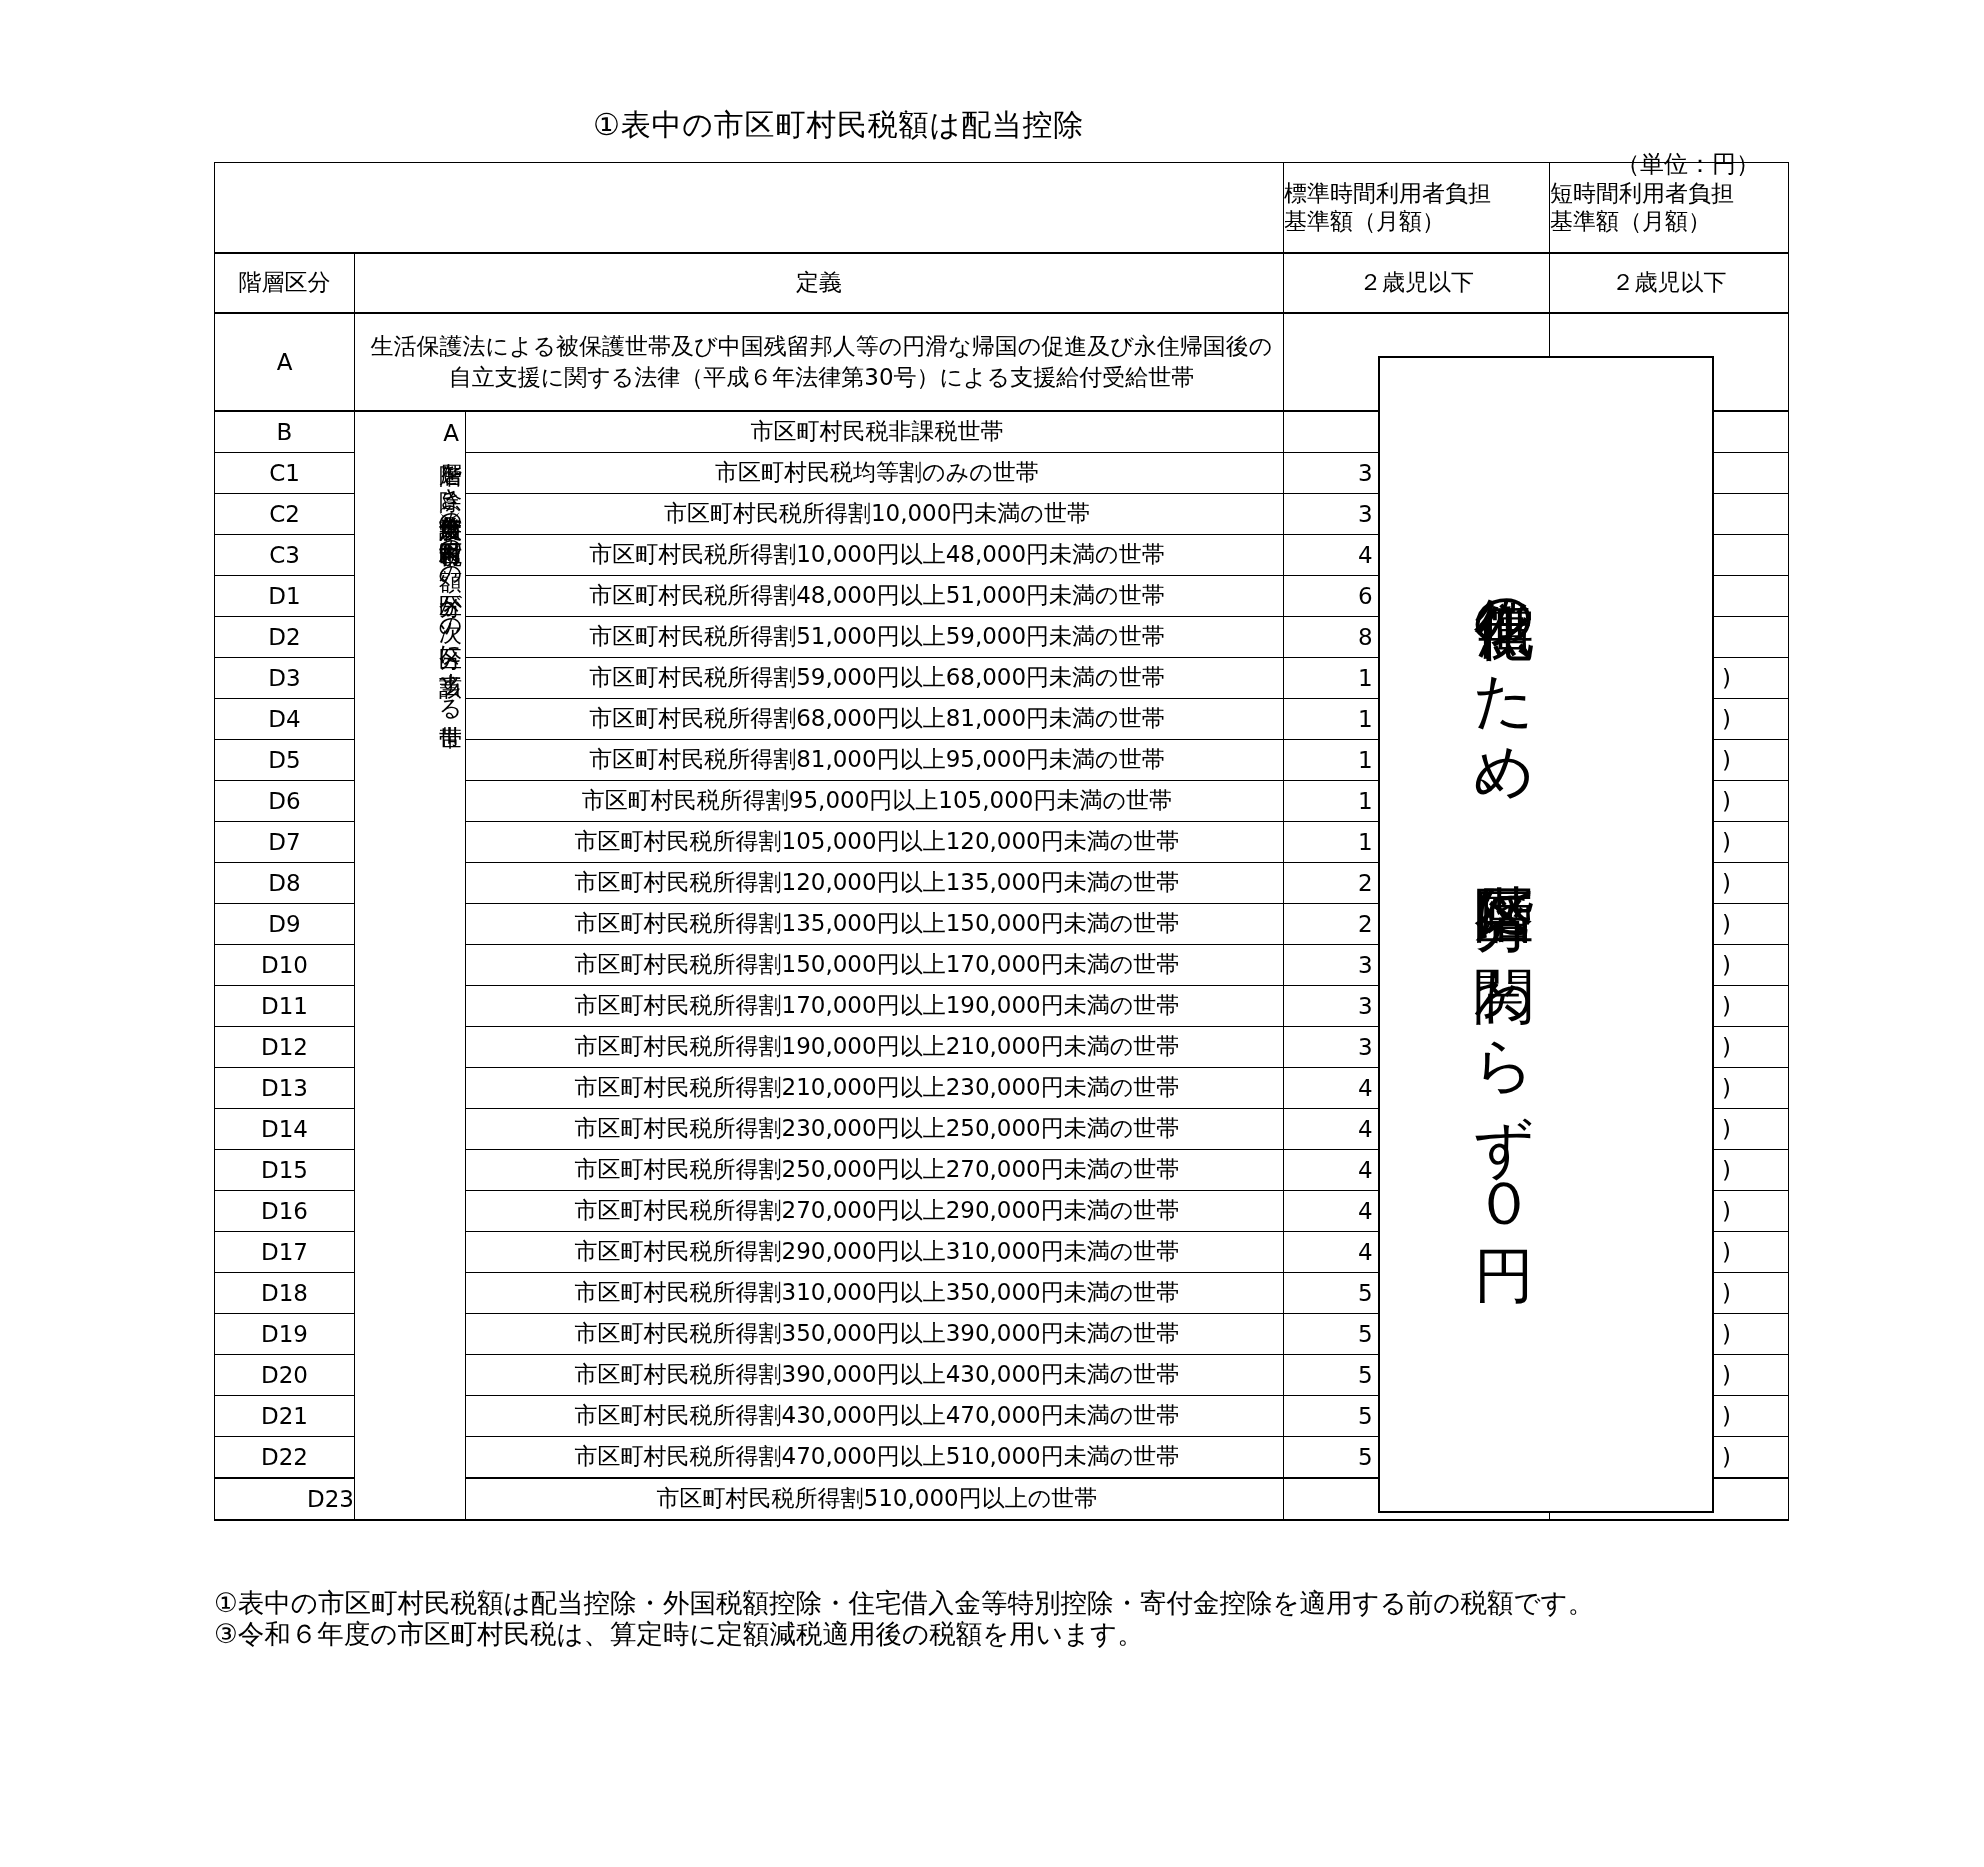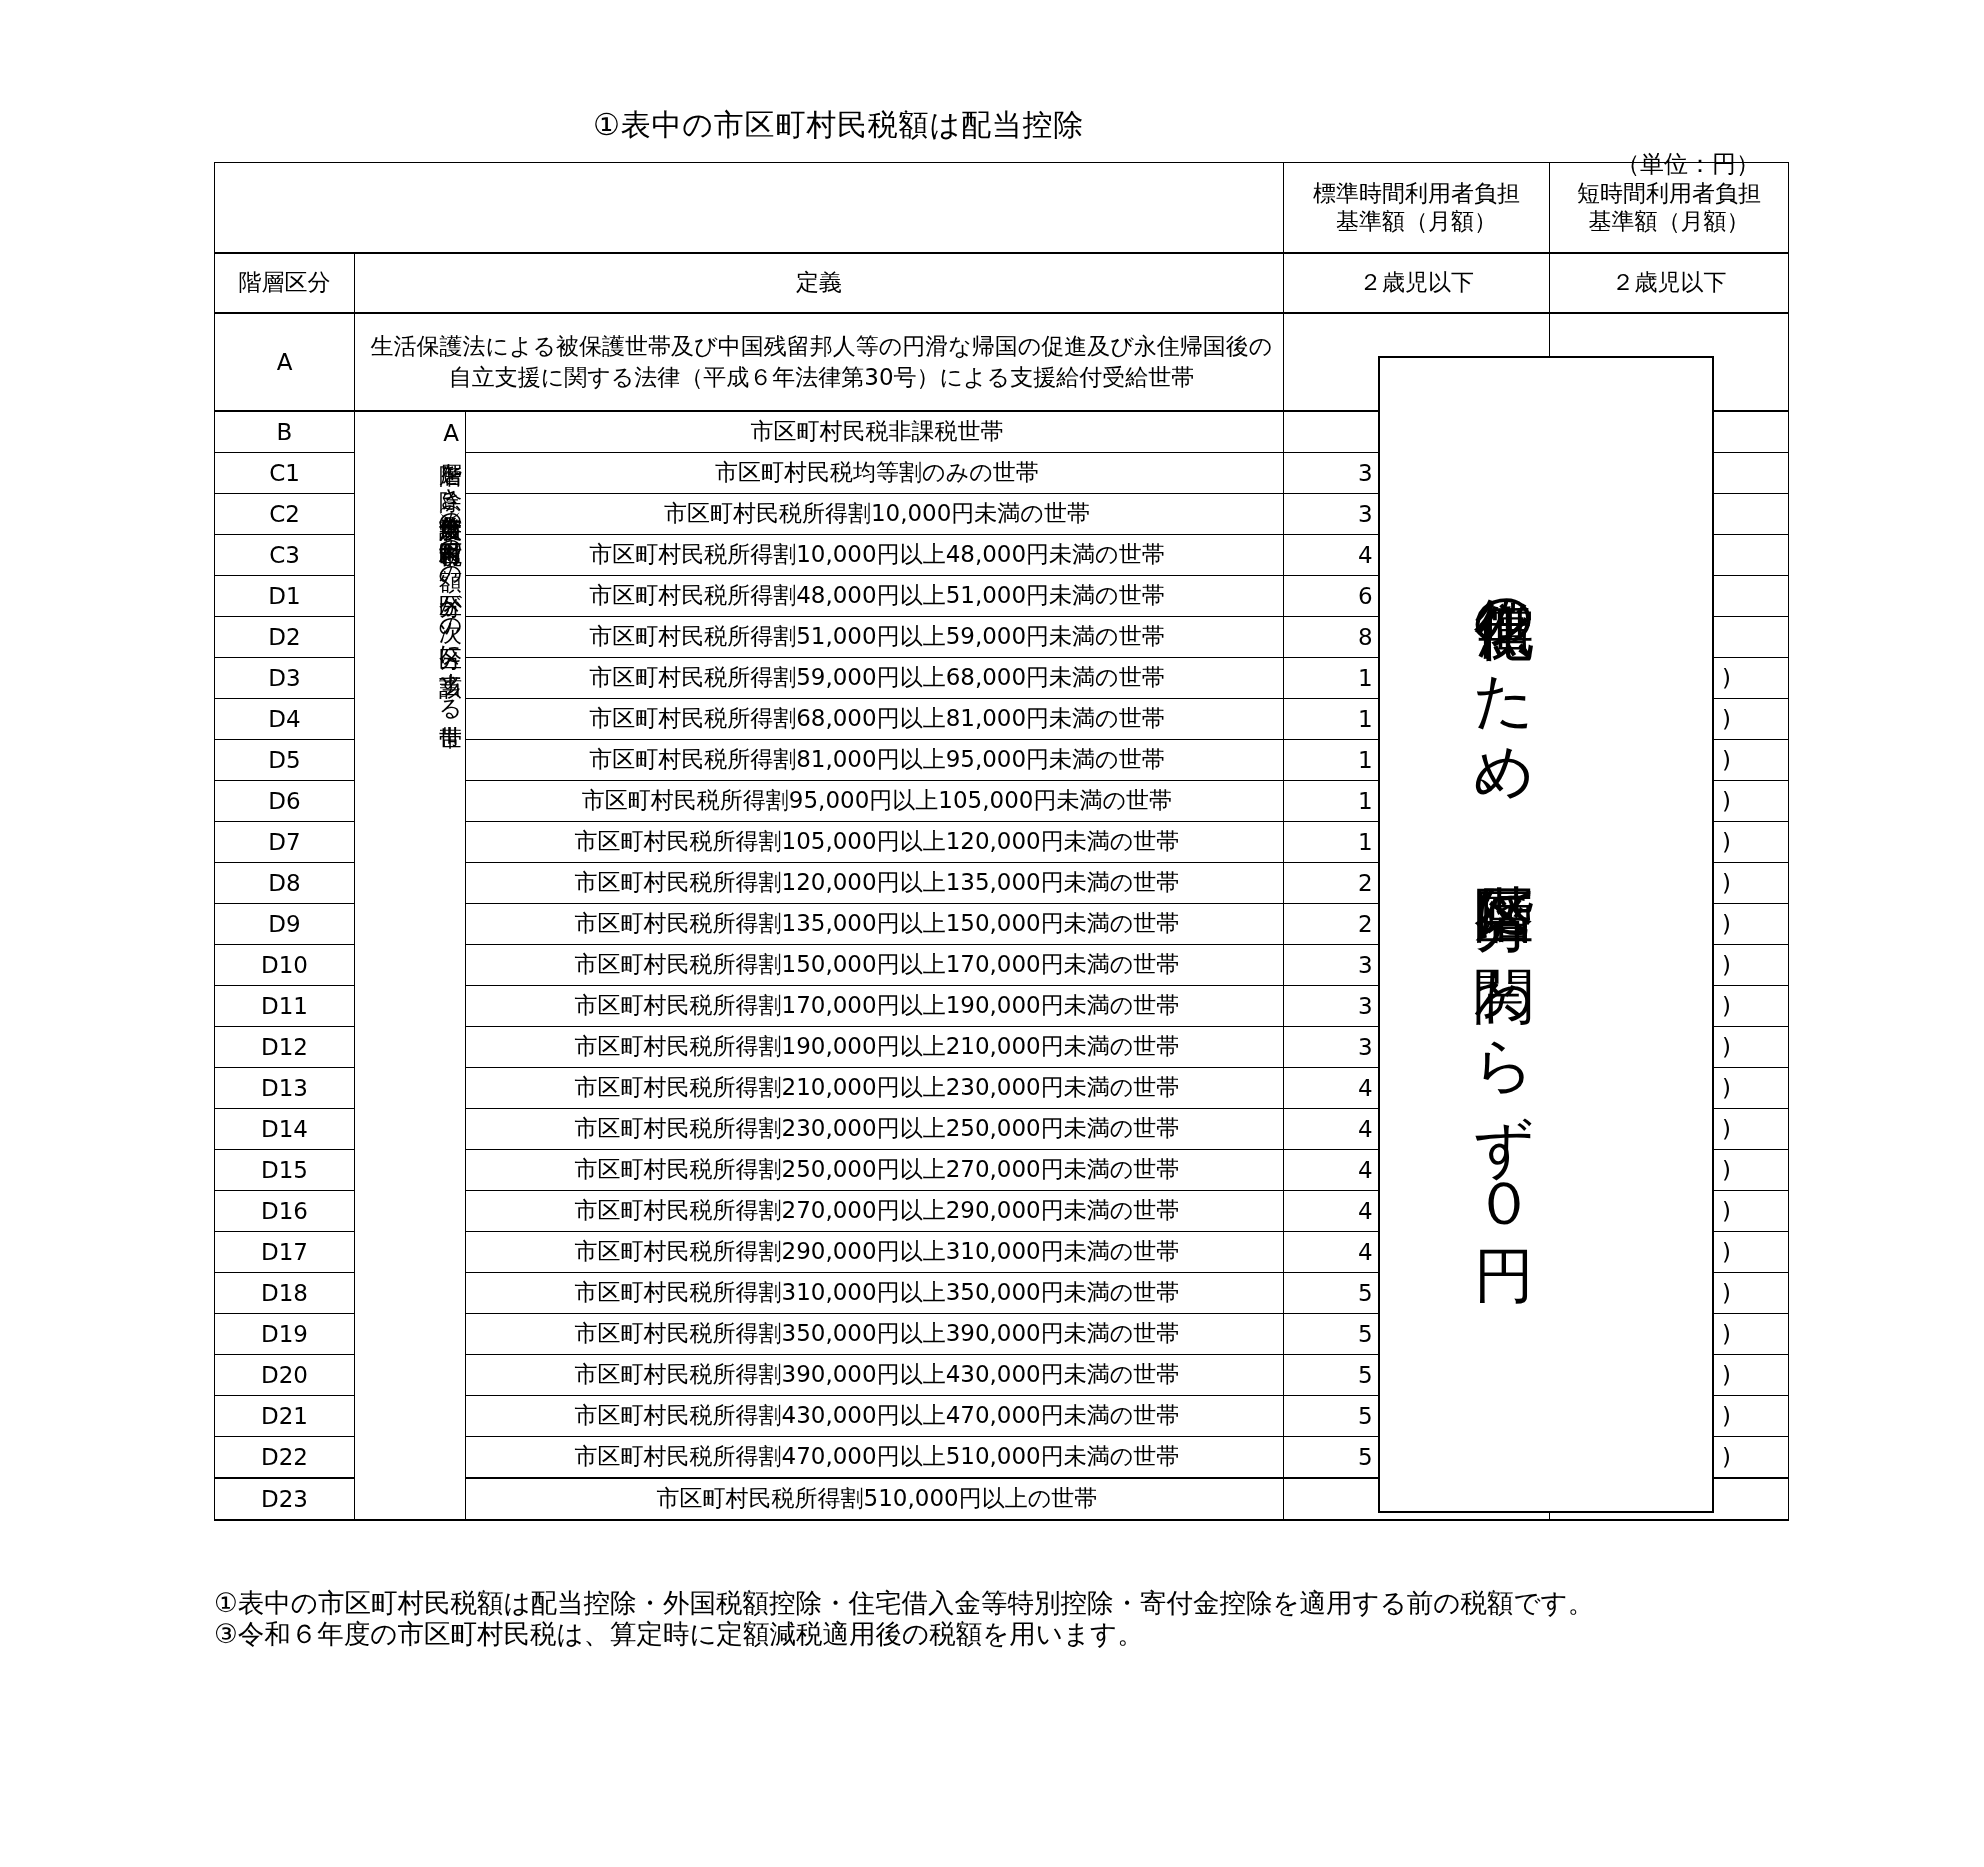--- a/index.html
+++ b/index.html
@@ -5,21 +5,21 @@
   html,body{margin:0;padding:0;background:#fff;}
   body{width:1985px;height:1867px;position:relative;overflow:hidden;
        font-family:"DejaVu Sans","Liberation Sans",sans-serif;color:#000;}
   .title{position:absolute;left:593px;top:105px;font-size:30px;letter-spacing:0.8px;}
   .unit{position:absolute;left:1616px;top:148px;font-size:24px;}
   table.main{position:absolute;left:214px;top:162px;width:1574px;border-collapse:collapse;table-layout:fixed;}
   table.main td{border:1.2px solid #000;font-size:23px;padding:0;vertical-align:middle;}
   table.main tr.thick-top td{border-top:2.4px solid #000;}
   .c{text-align:center;}
   .l{text-align:center;padding-left:4.8px !important;}
-  .hdr-amt{line-height:28px;text-align:center;}
+  .hdr-amt{line-height:28px;}
   .rowA td{height:96px;}
   .rowA .def{font-size:23px;line-height:30.5px;}
   .r td{height:40px;}
   .vert{writing-mode:vertical-rl;text-orientation:upright;font-size:23px;
         line-height:28px;vertical-align:top !important;padding-top:8px !important;text-align:left;}
   .overlay{position:absolute;left:1378px;top:356px;width:336px;height:1157px;
            background:#fff;border:2px solid #000;box-sizing:border-box;}
   .overlay-text{position:absolute;left:92px;top:192px;writing-mode:vertical-rl;
                 font-size:60px;line-height:66px;letter-spacing:3.2px;}
   .notes{position:absolute;left:214px;top:1564px;width:1574px;font-size:26.5px;line-height:30.5px;margin-top:24px;}
@@ -214,21 +214,21 @@
         <td class="c" style="text-align: left; padding-left: 74px;">5</td>
         <td class="c" style="text-align: left; padding-left: 172px;">)</td>
       </tr>
       <tr class="r">
         <td class="c">D22</td>
         <td class="l">市区町村民税所得割470,000円以上510,000円未満の世帯</td>
         <td class="c" style="text-align: left; padding-left: 74px;">5</td>
         <td class="c" style="text-align: left; padding-left: 172px;">)</td>
       </tr>
       <tr class="r thick-top">
-        <td class="c" style="border-bottom: 2.4px solid rgb(0, 0, 0);">D23</td>
+        <td class="c" style="border-bottom: 2.4px solid rgb(0, 0, 0); text-align: right;">D23</td>
         <td class="l" style="border-bottom: 2.4px solid rgb(0, 0, 0);">市区町村民税所得割510,000円以上の世帯</td>
         <td class="c" style="border-bottom: 2.4px solid rgb(0, 0, 0);">59,600</td>
         <td class="c" style="border-bottom: 2.4px solid rgb(0, 0, 0);">58,500</td>
       </tr>
     </tbody>
 </table>
 
 <div class="overlay">
   <div class="overlay-text">無償化のため、階層区分に関わらず０円</div>
 </div>

